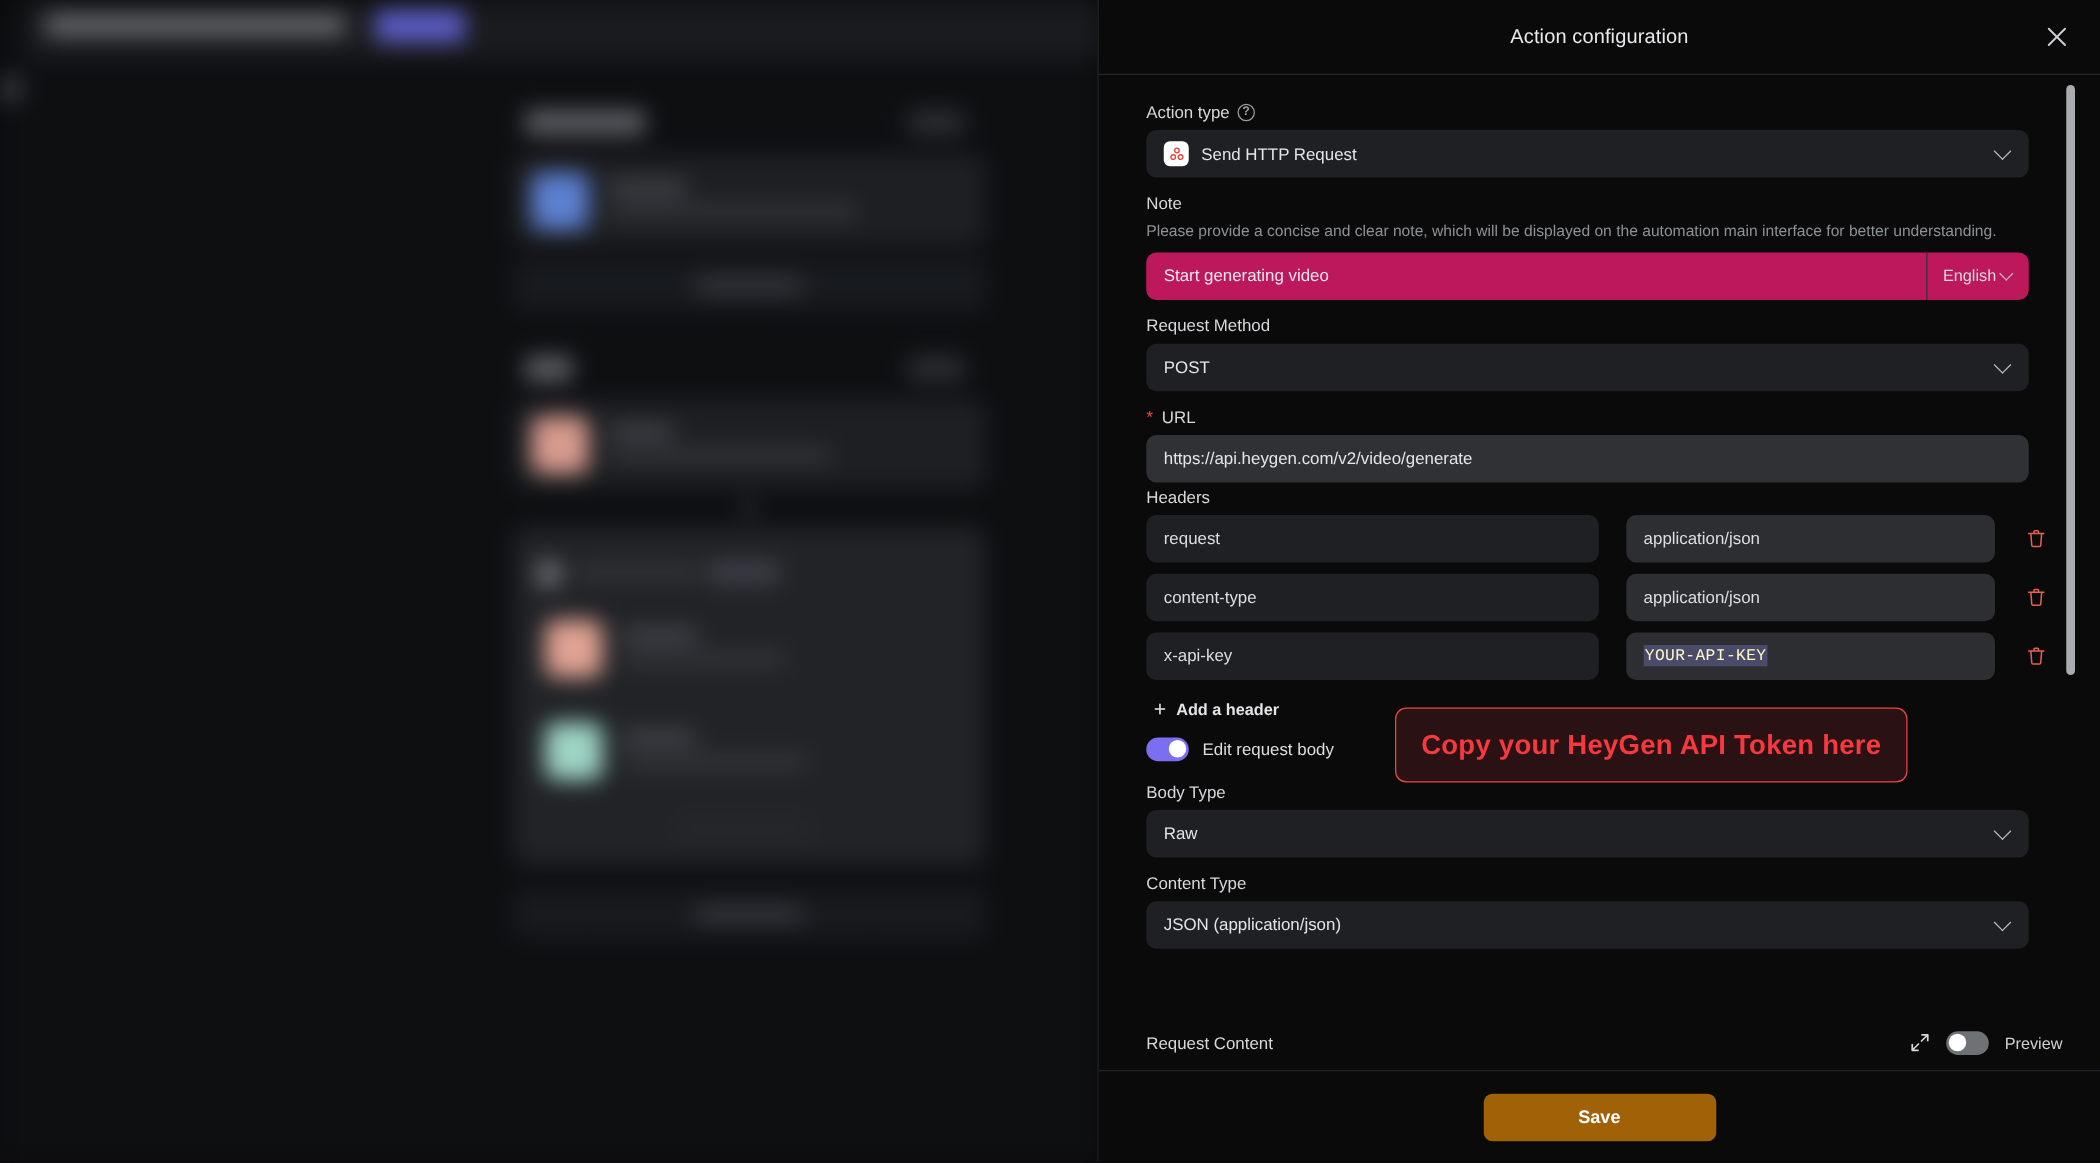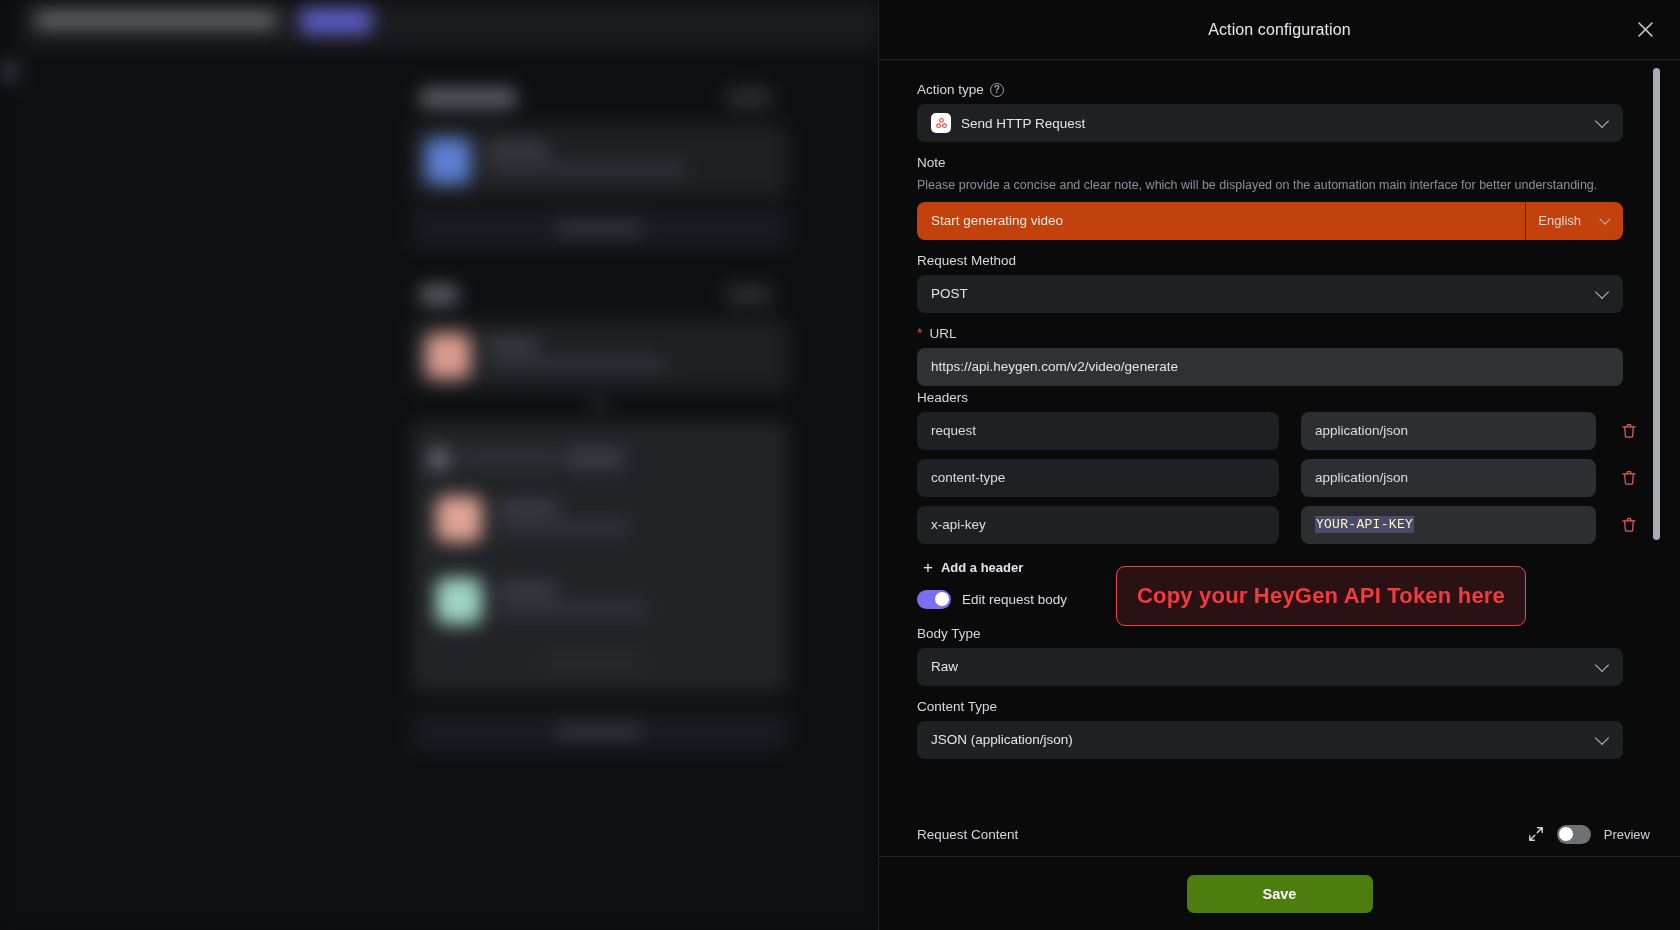--- a/index.html
+++ b/index.html
@@ -96,24 +96,24 @@
     width: 20px; height: 20px; border-radius: 5px; background: #ffffff;
     display: flex; align-items: center; justify-content: center; flex: 0 0 20px;
   }
 
   .qmark {
     width: 14px; height: 14px; border-radius: 50%; border: 1.3px solid #9b9ea3;
     font-size: 10px; color: #9b9ea3; display: inline-flex;
     align-items: center; justify-content: center; line-height: 1; font-weight: 700;
   }
 
-  .note-wrap { display: flex; align-items: stretch; background: #c2410c; border-radius: 8px; height: 38px; }
+  .note-wrap { display: flex; align-items: stretch; background: #be185d; border-radius: 8px; height: 38px; }
   .note-input { flex: 1 1 auto; display: flex; align-items: center; padding: 0 14px; font-size: 13.5px; color: #e7e9ec; }
   .lang-sel {
-    flex: 0 0 auto; display: flex; align-items: center; gap: 20px;
+    flex: 0 0 auto; display: flex; align-items: center; gap: 4px;
     padding: 0 14px 0 12px; border-left: 1px solid #303236;
     font-size: 13px; color: #d8dadd; cursor: pointer;
   }
   .chev { width: 8px; height: 8px; border-right: 1.5px solid #b9bcc1; border-bottom: 1.5px solid #b9bcc1;
     transform: translateY(-2px) rotate(45deg); }
 
   .mb18 { margin-bottom: 4px; }
   .mb14 { margin-bottom: 13px; }
 
   .hdr-row { display: flex; align-items: center; gap: 0; margin-bottom: 9px; }
@@ -156,21 +156,21 @@
   .rc-right { margin-left: auto; display: flex; align-items: center; gap: 13px; justify-content: center; }
   .expand-ico { width: 16px; height: 16px; cursor: pointer; }
   .prev-label { font-size: 13px; color: #cfd1d5; }
 
   .panel-foot {
     flex: 0 0 74px; border-top: 1px solid #232428;
     display: flex; align-items: center; justify-content: center;
     background: #0a0a0b;
   }
   .save-btn {
-    width: 186px; height: 38px; border-radius: 7px; background: #4d7c0f;
+    width: 186px; height: 38px; border-radius: 7px; background: #a16207;
     color: #ffffff; font-size: 14.5px; font-weight: 700;
     display: flex; align-items: center; justify-content: center; cursor: pointer; border: none;
     font-family: "Liberation Sans", sans-serif;
   }
 </style>
 </head>
 <body>
 
 <div id="app">
 

